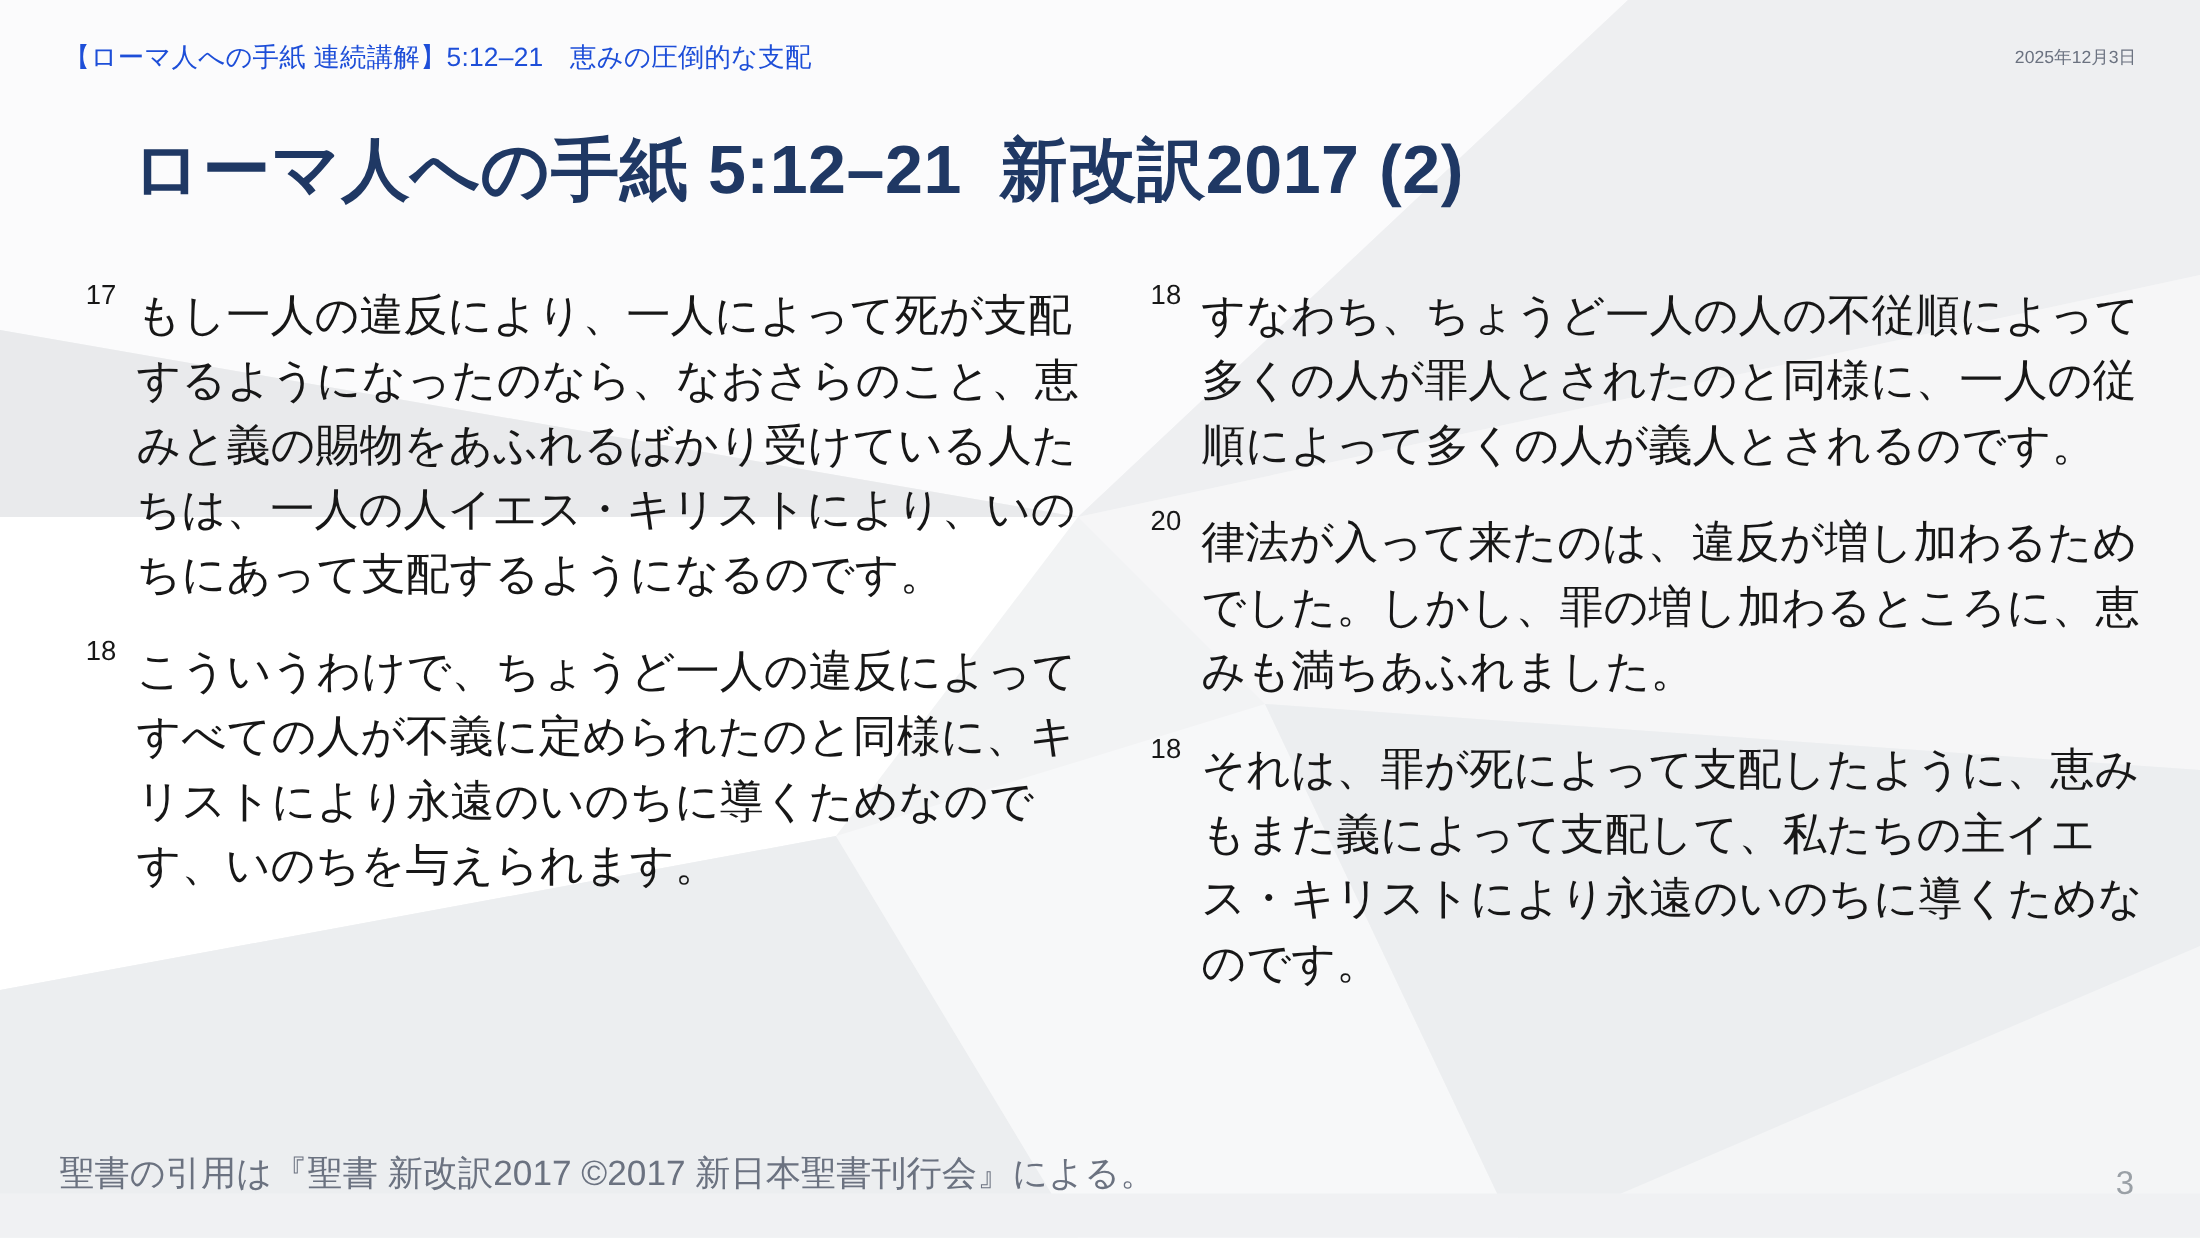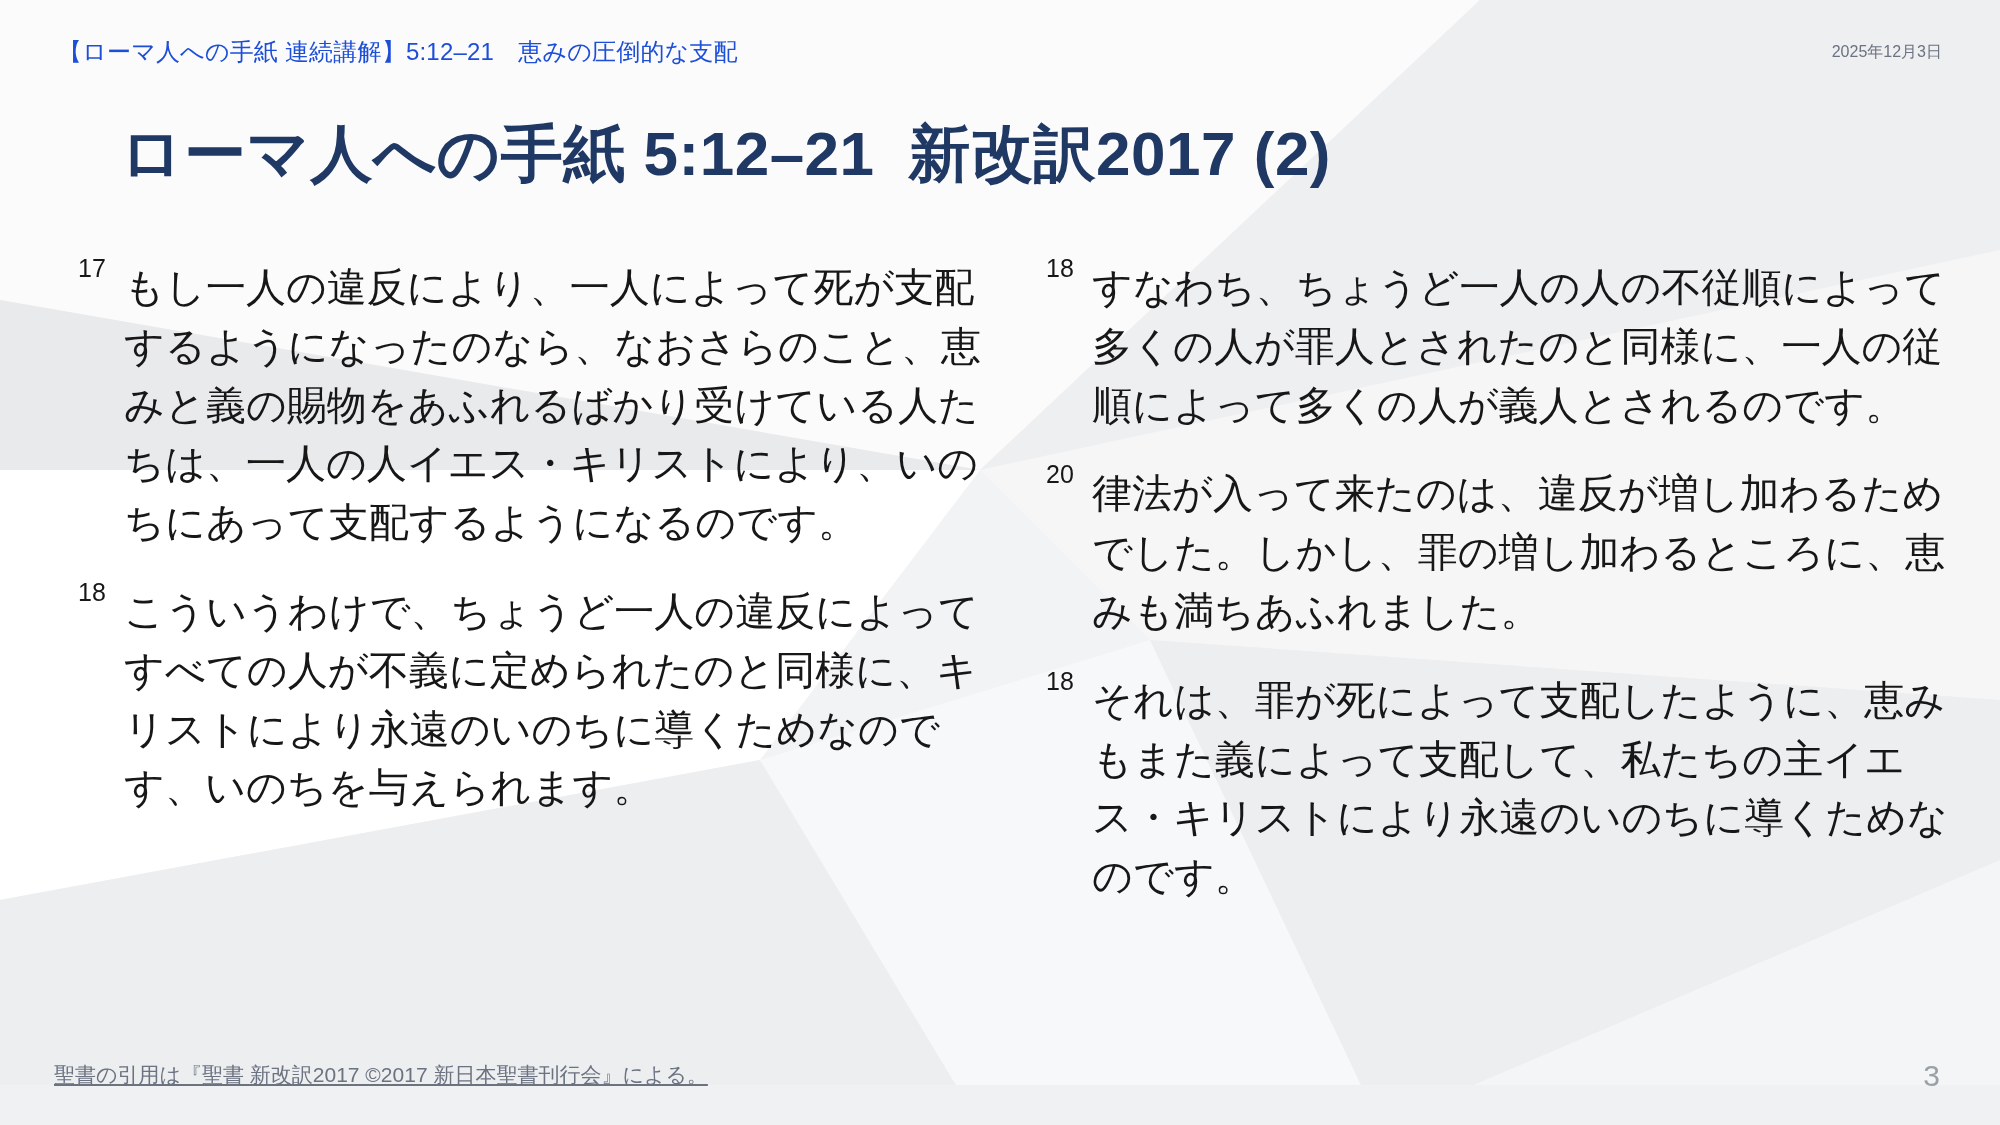--- a/index.html
+++ b/index.html
@@ -110,24 +110,23 @@
   }
   .verse .vtext {
     display: block;
   }
 
   
   .footer-note {
     position: absolute;
     left: 54px;
     bottom: 36px;
-    font-size: 21px;
+    font-size: 32px;
     color: #6b7280;
     white-space: nowrap;
-    text-decoration: underline;
   }
   .page-number {
     position: absolute;
     right: 60px;
     bottom: 32px;
     font-size: 30px;
     color: #9aa0a6;
   }
 </style>
 </head>

